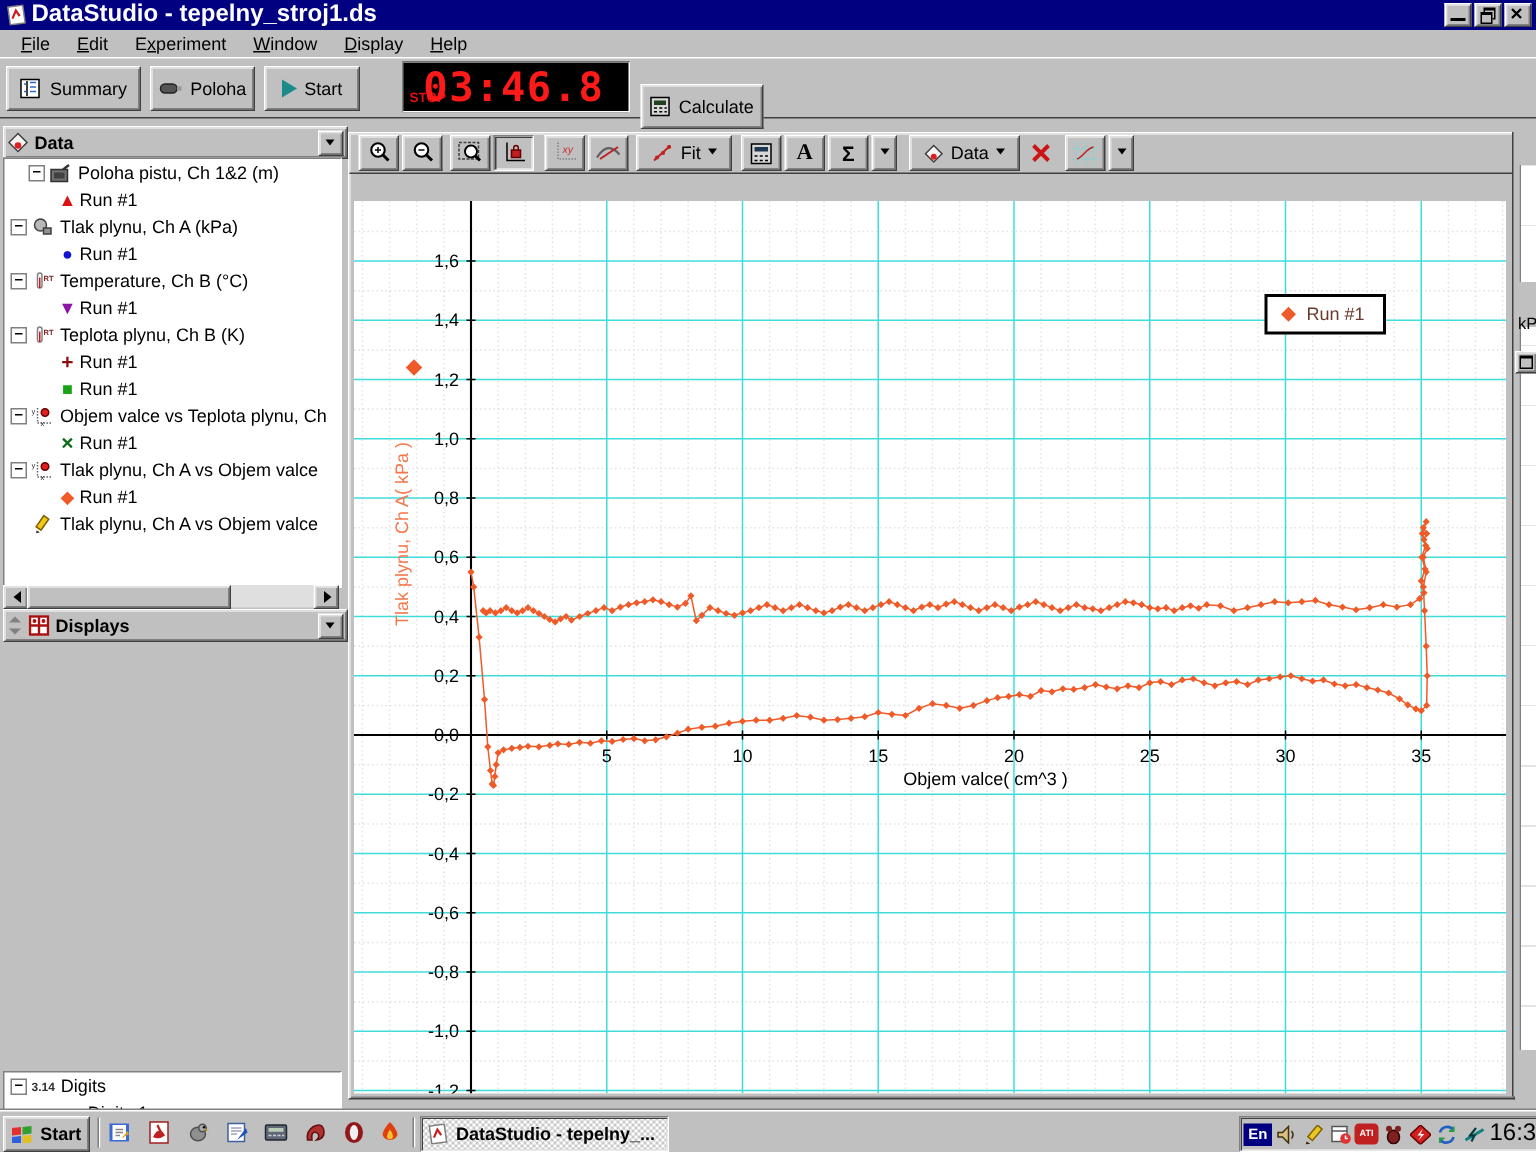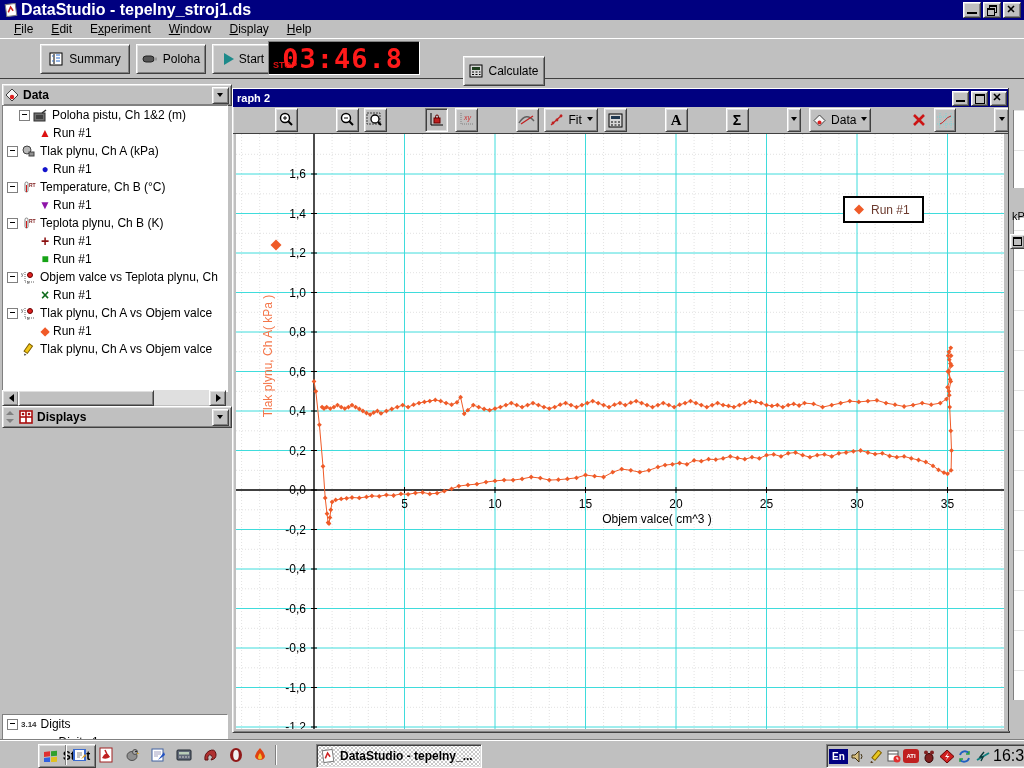--- a/index.html
+++ b/index.html
@@ -2,21 +2,21 @@
 <html><head>
 <meta charset="utf-8">
 <style>
   html,body{margin:0;padding:0;}
   body{width:1024px;height:768px;overflow:hidden;background:#c0c0c0;
        font-family:"Liberation Sans",sans-serif;font-size:12px;color:#000;position:relative;}
   .abs{position:absolute;}
   .out{border:1px solid;border-color:#fff #404040 #404040 #fff;box-shadow:inset 1px 1px 0 #dfdfdf,inset -1px -1px 0 #808080;background:#c0c0c0;}
   .in{border:1px solid;border-color:#808080 #fff #fff #808080;box-shadow:inset 1px 1px 0 #404040,inset -1px -1px 0 #dfdfdf;background:#c0c0c0;}
   .flat-in{border:1px solid;border-color:#808080 #fff #fff #808080;}
-  .btn{display:flex;align-items:center;justify-content:center;gap:5px;cursor:default;margin-left:36px;}
+  .btn{display:flex;align-items:center;justify-content:center;gap:5px;cursor:default;}
   
   .tbar{background:#000080;color:#fff;font-weight:bold;display:flex;align-items:center;}
   .wbtn{width:16px;height:14px;position:relative;}
   .wbtn.sm{width:15px;height:13px;}
   .glyph-min{position:absolute;left:3px;right:3px;bottom:3px;height:2px;background:#000;}
   .glyph-max{position:absolute;left:3px;top:2px;width:8px;height:7px;border:1px solid #000;border-top-width:2px;}
   .glyph-restore{position:absolute;left:5px;top:2px;width:6px;height:5px;border:1px solid #000;border-top-width:2px;background:#c0c0c0;}
   .glyph-restore2{position:absolute;left:3px;top:5px;width:6px;height:5px;border:1px solid #000;border-top-width:2px;background:#c0c0c0;}
   svg{display:block;}
   
@@ -287,35 +287,20 @@
     <span>Digits 1</span>
   </div>
   <div class="trow" style="padding-left:36px;">
     <span class="ticon" style="font-size:8px;font-weight:bold;color:#333;">3.14</span>
     <span>Digits 2</span>
   </div>
 
 </div>
 
 <div class="abs out" style="left:232px;top:88px;width:776px;height:643px;">
-  <div class="tbar" style="height:18px;padding-left:4px;">
-    <span style="font-size:11px;">raph 2</span>
-    <span style="flex:1;"></span>
-    <span class="wbtn sm out" style="margin-right:2px;">
-        <span class="glyph-min"></span>
-      </span>
-    <span class="wbtn sm out" style="margin-right:2px;">
-        <span class="glyph-max"></span>
-      </span>
-    <span class="wbtn sm out" style="margin-right:2px;">
-        <svg width="13" height="11">
-          <path d="M3 2 L9 8 M9 2 L3 8" stroke="#000" stroke-width="1.6"></path>
-        </svg>
-      </span>
-  </div>
   <div class="gtool" style="height:26px;display:flex;align-items:center;padding-left:6px;gap:2px;border-bottom:1px solid #404040;">
     <span class="btn out">
         <svg width="16" height="16">
           <circle cx="7" cy="6" r="4.5" fill="#fff" stroke="#000" stroke-width="1.4"></circle>
           <path d="M10 9 L14 13" stroke="#000" stroke-width="2"></path>
           <path d="M5 6 h4 M7 4 v4" stroke="#000"></path>
         </svg>
       </span>
     <span class="btn out">
         <svg width="16" height="16">

